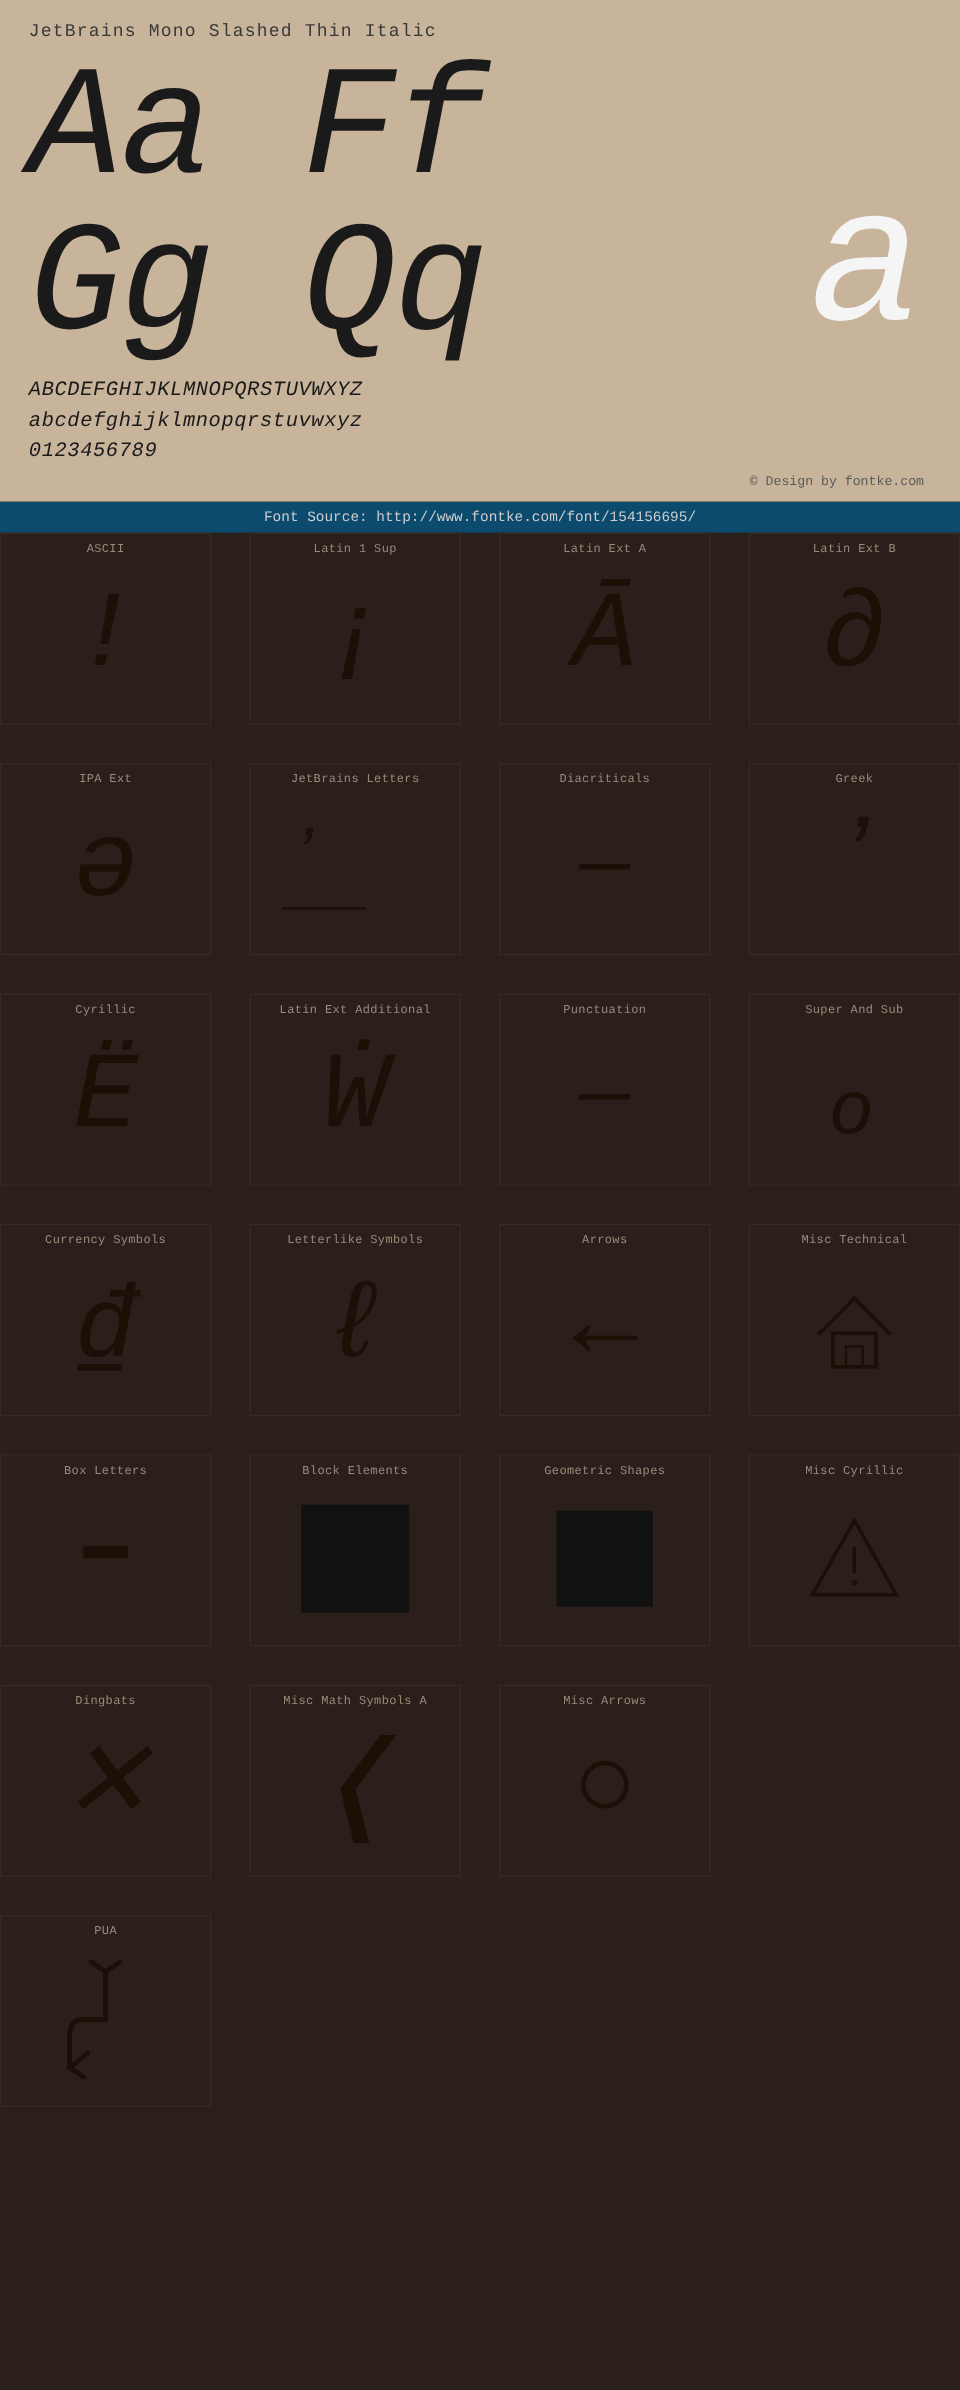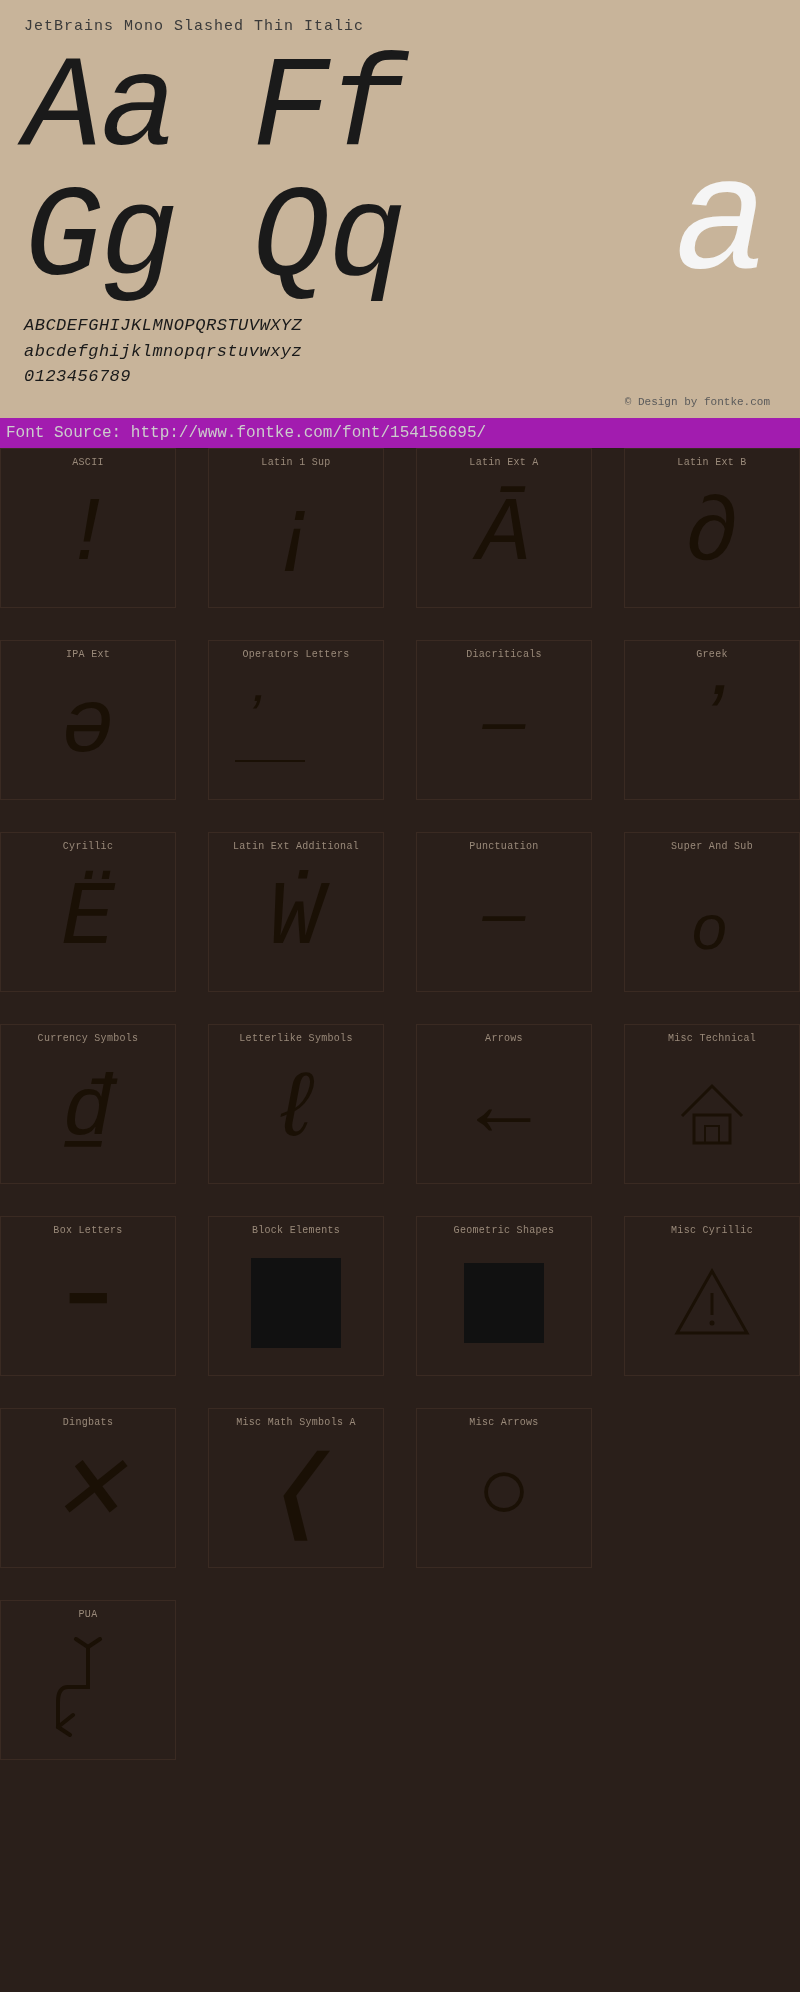--- a/index.html
+++ b/index.html
@@ -52,24 +52,24 @@
     .design-credit {
       text-align: right;
       font-size: 11px;
       color: #5a5a5a;
       margin-top: 6px;
       font-family: 'Courier New', monospace;
     }
 
     
     .font-source-bar {
-      background: #a21caf;
+      background: #0c4a6e;
       color: #cccccc;
-      text-align: left;
-      font-size: 16px;
+      text-align: center;
+      font-size: 12px;
       padding: 6px;
       font-family: 'Courier New', monospace;
     }
 
     
     .char-grid {
       display: grid;
       grid-template-columns: repeat(4, 1fr);
       background: #2a1f1a;
       gap: 32px;
@@ -173,21 +173,21 @@
     <div class="char-label">Latin Ext B</div>
     <div class="char-symbol large-sym" style="font-size:90px;font-style:italic;font-weight:200;">∂</div>
   </div>
 
   <div class="char-cell">
     <div class="char-label">IPA Ext</div>
     <div class="char-symbol large-sym" style="font-size:90px;font-style:italic;font-weight:200;">ə</div>
   </div>
 
   <div class="char-cell">
-    <div class="char-label">Operators Letters</div>
+    <div class="char-label">JetBrains Letters</div>
     <div class="char-symbol" style="display:flex;flex-direction:column;align-items:flex-start;gap:4px;width:100%;padding-left:20px;">
       <span style="font-size:60px;font-style:italic;font-weight:200;color:#1a1005;">ʼ</span>
       <span style="font-size:50px;font-style:italic;font-weight:200;color:#1a1005;border-top:2px solid #1a1005;width:70px;display:block;margin-top:4px;"></span>
     </div>
   </div>
 
   <div class="char-cell">
     <div class="char-label">Diacriticals</div>
     <div class="char-symbol" style="font-size:70px;font-style:italic;font-weight:200;">—</div>
   </div>

